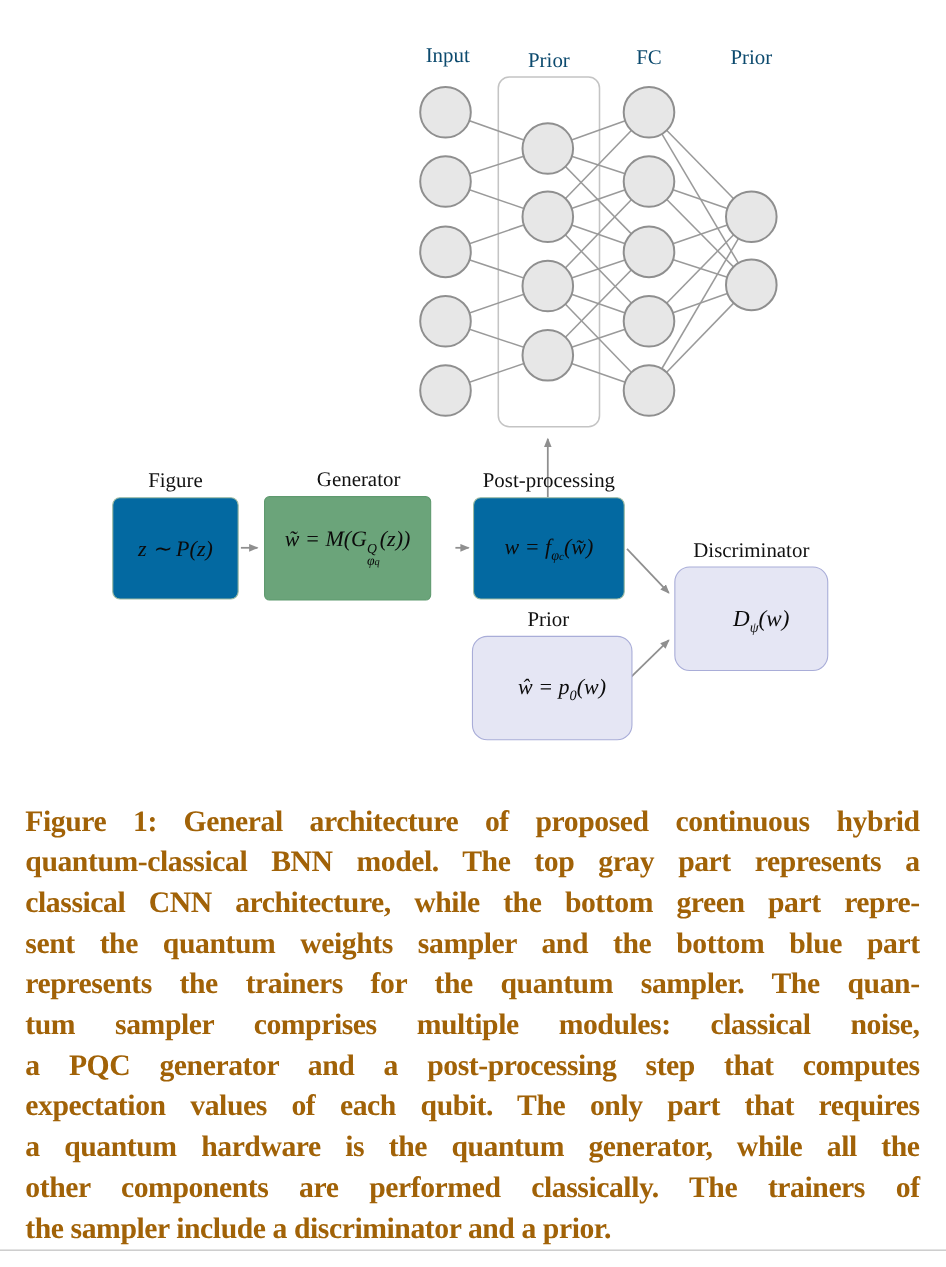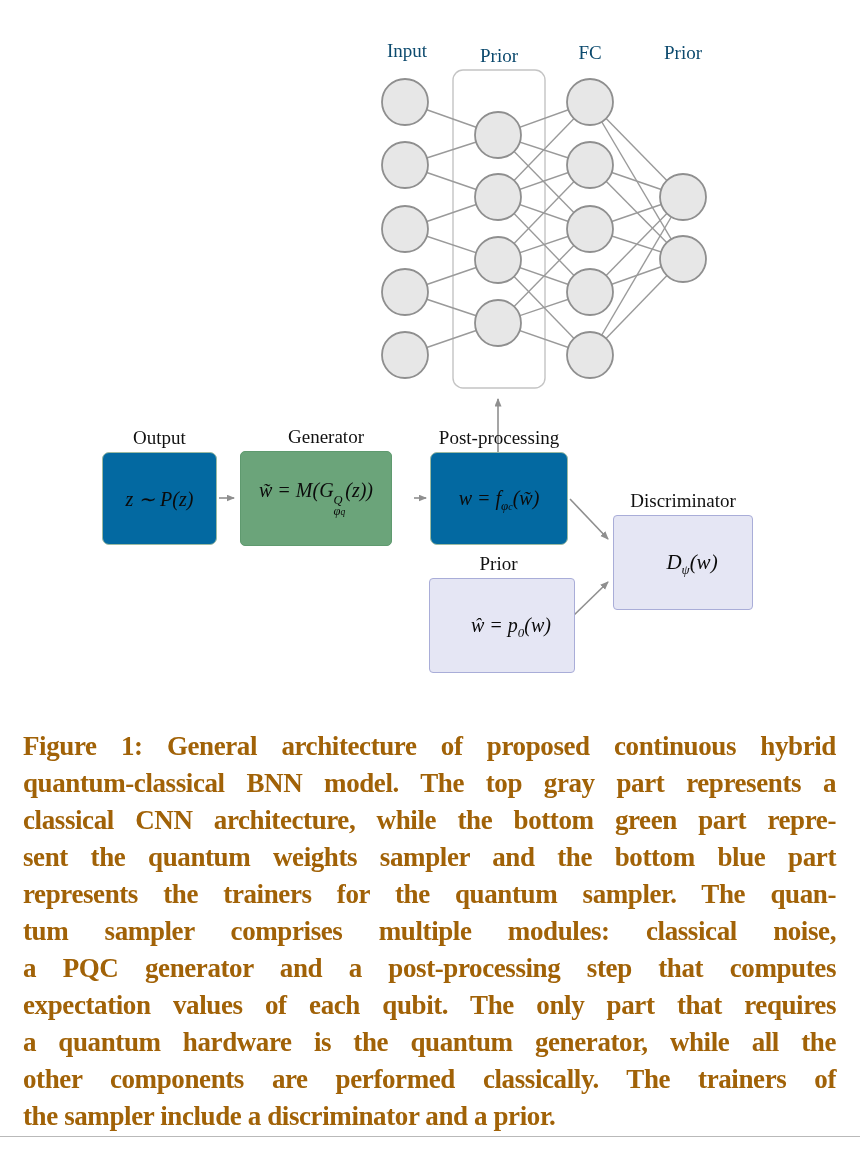--- a/index.html
+++ b/index.html
@@ -4,21 +4,21 @@
 <style>
   html,body{margin:0;padding:0;background:#ffffff;}
   #canvas{position:relative;width:860px;height:1152px;background:#ffffff;overflow:hidden;
           font-family:"Liberation Serif",serif;}
   #net-svg{position:absolute;left:0;top:0;}
   .layer-label{position:absolute;font-size:19px;color:#0c4a6e;text-align:center;width:120px;}
   .flow-label{position:absolute;font-size:19px;color:#111;text-align:center;}
   .fbox{position:absolute;display:flex;align-items:center;justify-content:center;box-sizing:border-box;}
   .fbox.lightgreen{background:#0369a1;border:1.5px solid #9cbaa2;border-radius:7px;}
   .fbox.darkgreen{background:#6ba47a;border:1.5px solid #5f9a6f;border-radius:5px;}
-  .fbox.lavender{background:#e5e6f4;border:1.5px solid #a9add8;border-radius:4px;padding-left:18px;}
+  .fbox.lavender{background:#e5e6f4;border:1.5px solid #a9add8;border-radius:14px;padding-left:18px;}
   .formula{font-style:italic;font-size:20px;color:#0b0b0b;white-space:nowrap;}
   .formula sub{font-size:13px;line-height:0;text-align:right;}
   .subsub{font-size:10px;}
   .supsub{display:inline-flex;flex-direction:column;align-items:flex-start;
           font-size:12.5px;line-height:11px;vertical-align:-7px;}
   .ss-bot .subsub{font-size:9.5px;}
   #caption{position:absolute;left:23px;top:728px;width:813px;color:#a16207;}
   .cap-line{font-weight:700;font-size:27px;line-height:37px;letter-spacing:-0.4px;
             text-align:justify;text-align-last:justify;white-space:nowrap;}
   .cap-line.last{text-align-last:left;}
@@ -92,21 +92,21 @@
     <line x1="498" y1="452" x2="498" y2="399" stroke="#8f8f8f" stroke-width="1.6" marker-end="url(#arrh)"></line>
     <line x1="570" y1="499" x2="608" y2="539" stroke="#8f8f8f" stroke-width="1.6" marker-end="url(#arrh)"></line>
     <line x1="571" y1="618" x2="608" y2="582" stroke="#8f8f8f" stroke-width="1.6" marker-end="url(#arrh)"></line>
   </svg>
 
   <div class="layer-label" style="left:347px;top:40px;">Input</div>
   <div class="layer-label" style="left:439px;top:45px;">Prior</div>
   <div class="layer-label" style="left:530px;top:42px;">FC</div>
   <div class="layer-label" style="left:623px;top:42px;">Prior</div>
 
-  <div class="flow-label" style="left:82px;width:155px;top:427px;">Output</div>
+  <div class="flow-label" style="left:82px;width:155px;top:427px;">Figure</div>
   <div class="flow-label" style="left:220px;width:212px;top:426px;">Generator</div>
   <div class="flow-label" style="left:410px;width:178px;top:427px;">Post-processing</div>
   <div class="flow-label" style="left:409px;width:179px;top:553px;">Prior</div>
   <div class="flow-label" style="left:593px;width:180px;top:490px;">Discriminator</div>
 
   <div class="fbox lightgreen" style="left:102px;top:452px;width:115px;height:93px;">
     <span class="formula">z ∼ P(z)</span>
   </div>
 
   <div class="fbox darkgreen" style="left:240px;top:451px;width:152px;height:95px;">

